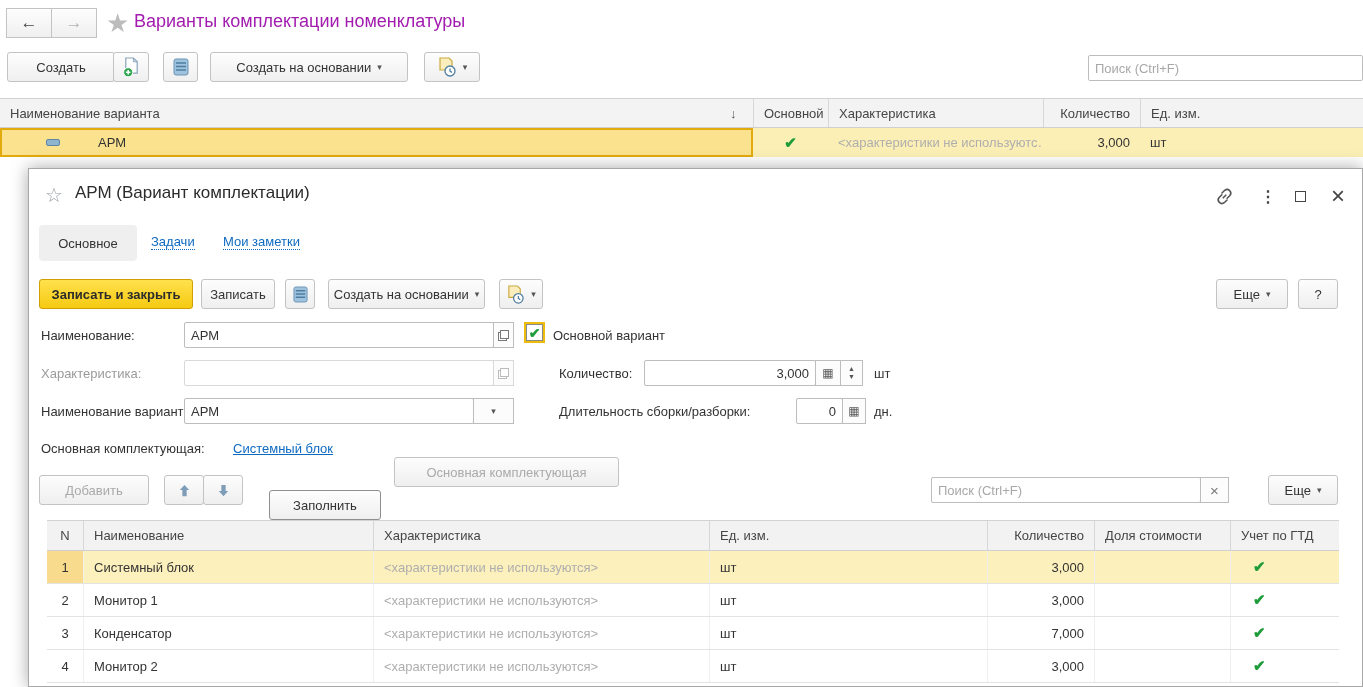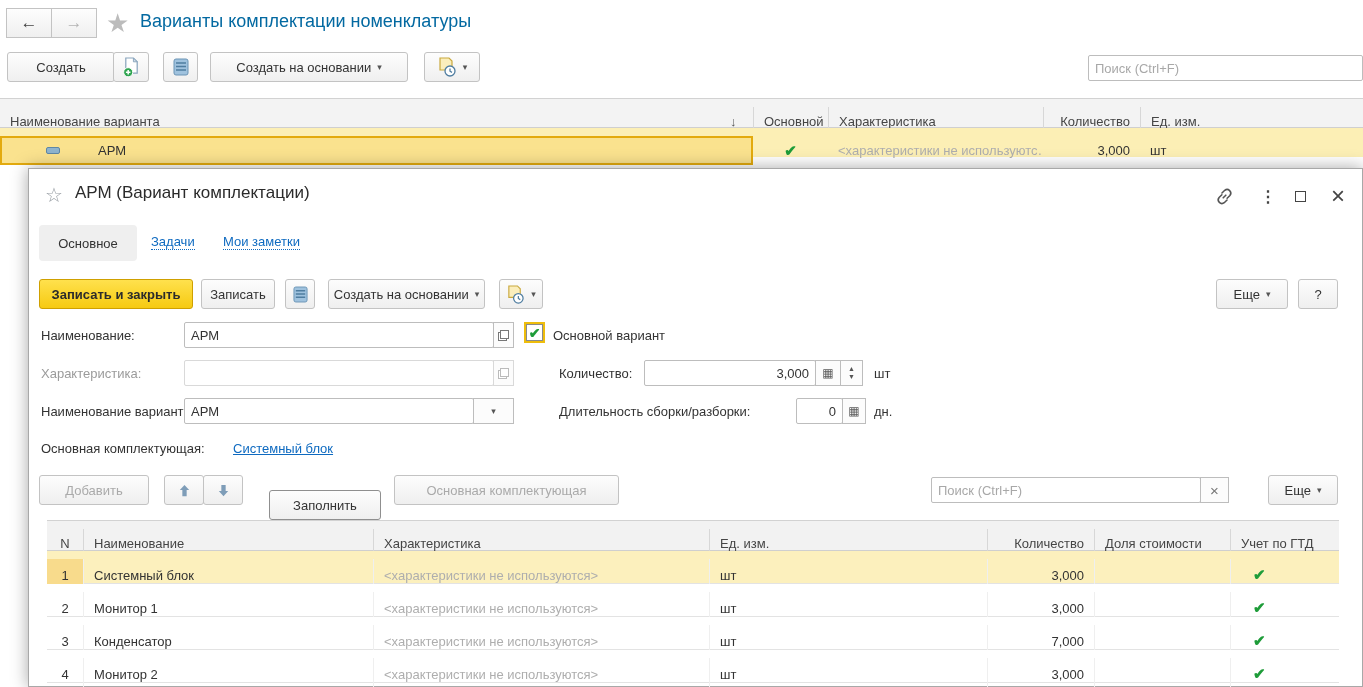--- a/index.html
+++ b/index.html
@@ -42,21 +42,21 @@
   
   .lbl { position:absolute; font-size:13px; color:#333; white-space:nowrap; }
   .lbl.dim { color:#9b9b9b; }
   .link { color:#0e6ac0; text-decoration:underline; cursor:pointer; white-space:nowrap; }
   .tab-link { position:absolute; color:#0e6ac0; border-bottom:1px dotted #0e6ac0; cursor:pointer; white-space:nowrap; }
 
   
   .o-head { position:absolute; left:0; top:98px; width:1363px; height:30px; background:#f3f3f3;
             border-top:1px solid #d2d2d2; border-bottom:1px solid #cfcfcf; }
   .o-row  { position:absolute; left:0; top:128px; width:1363px; height:29px; background:#fcefb5; }
-  .hc, .cl { position:absolute; top:0; height:100%; display:flex; align-items:center; padding:0 10px; white-space:nowrap; overflow:hidden;margin-top:8px; }
+  .hc, .cl { position:absolute; top:0; height:100%; display:flex; align-items:center; padding:0 10px; white-space:nowrap; overflow:hidden; }
   .hc { color:#454545; border-left:1px solid #d7d7d7; }
   .hc.first, .cl.first { border-left:none; }
   .gray-txt { color:#aeaeae; }
   .check { color:#1e9c39; font-weight:bold; font-size:15px; }
 
   
   .dialog { position:absolute; left:28px; top:168px; width:1335px; height:519px; background:#fff;
             border:1px solid #a8a8a8; box-shadow:0 0 16px rgba(0,0,0,.35); }
   .dlg-title { position:absolute; left:46px; top:14px; font-size:17px; color:#2b2b2b; white-space:nowrap; }
   .win-ctl { position:absolute; top:14px; width:26px; height:26px; display:flex; align-items:center; justify-content:center; cursor:pointer; color:#444; }
@@ -91,21 +91,21 @@
 </head>
 <body>
 
 <button class="nav-btn" style="left:6px">
   <span style="color:#444">←</span>
 </button>
 <button class="nav-btn" style="left:51px">
   <span style="color:#b3b3b3">→</span>
 </button>
 <span class="abs" style="left:106px;top:8px;font-size:26px;color:#bcbcbc">★</span>
-<div class="abs" style="left:140px;top:11px;font-size:18px;color:#0369a1">Варианты комплектации номенклатуры</div>
+<div class="abs" style="left:134px;top:11px;font-size:18px;color:#a21caf">Варианты комплектации номенклатуры</div>
 
 <button class="btn" style="left:7px;top:52px;width:108px">
   <span>Создать</span>
 </button>
 <button class="btn" style="left:113px;top:52px;width:36px;padding:0">
   <span class="arrow-ico">
     <svg width="19" height="21" viewBox="0 0 20 22">
         <path d="M4 1 h8 l4 4 v12 h-12 z" fill="#fff" stroke="#8aa5bd" stroke-width="1.3"></path>
         <path d="M12 1 l4 4 h-4 z" fill="#cfdce8" stroke="#8aa5bd"></path>
         <circle cx="6.5" cy="16" r="4.8" fill="#2ea44f" stroke="#fff"></circle>
@@ -261,21 +261,21 @@
       </span>
   </button>
   <button class="btn" style="left:174px;top:306px;width:40px;padding:0">
     <span class="arrow-ico">
         <svg width="15" height="15" viewBox="0 0 16 16" transform="rotate(180)">
           <path d="M8 2 L13 7.5 H10.3 V14 H5.7 V7.5 H3 Z" fill="#7e9db8"></path>
         </svg>
       </span>
   </button>
   <button class="btn strong" style="left:240px;top:321px;width:112px">Заполнить</button>
-  <button class="btn disabled" style="left:365px;top:306px;width:225px">Основная комплектующая</button>
+  <button class="btn disabled" style="left:365px;top:288px;width:225px">Основная комплектующая</button>
   <input class="inp" style="left: 902px; top: 308px; width: 270px;" placeholder="Поиск (Ctrl+F)">
   <span class="side-btn" style="left:1171px;top:308px;width:29px;font-size:15px;color:#777">×</span>
   <button class="btn" style="left:1239px;top:306px;width:70px">
     <span>Еще</span>
     <span class="caret">▾</span>
   </button>
 
   <div class="p-head">
     <div class="hc first c-align" style="left:0;width:36px;padding:0">N</div>
     <div class="hc" style="left:36px;width:290px">Наименование</div>

